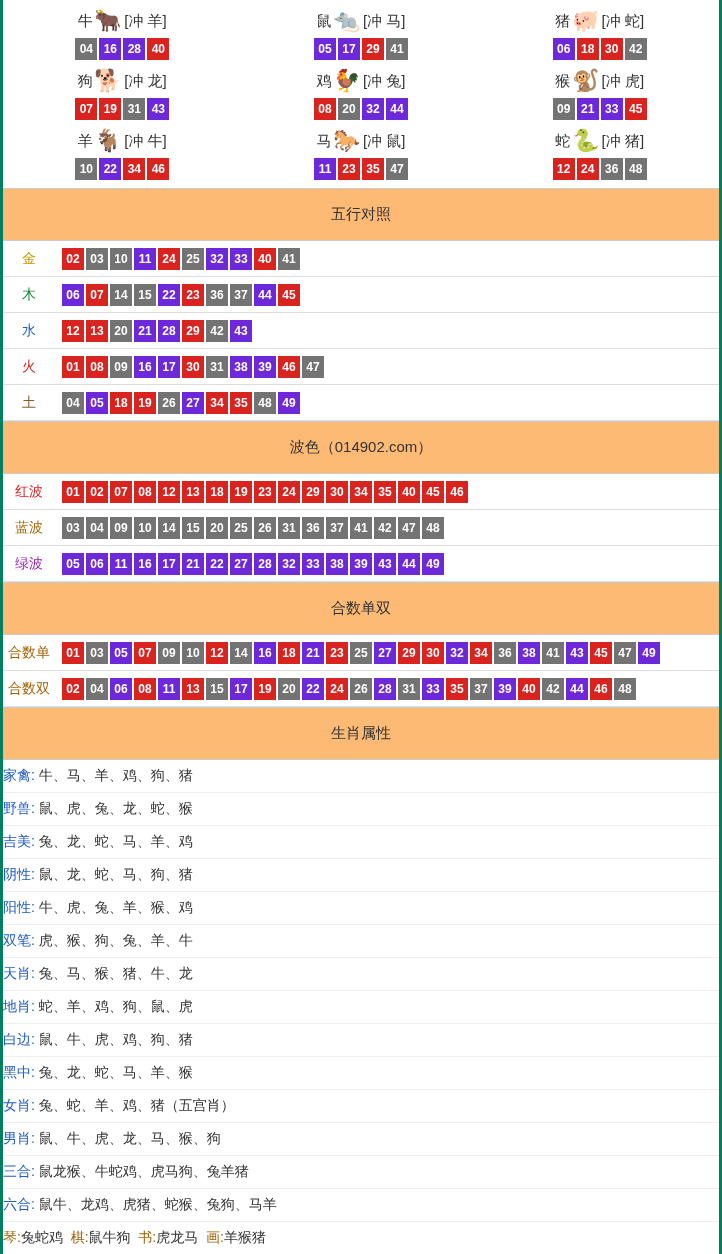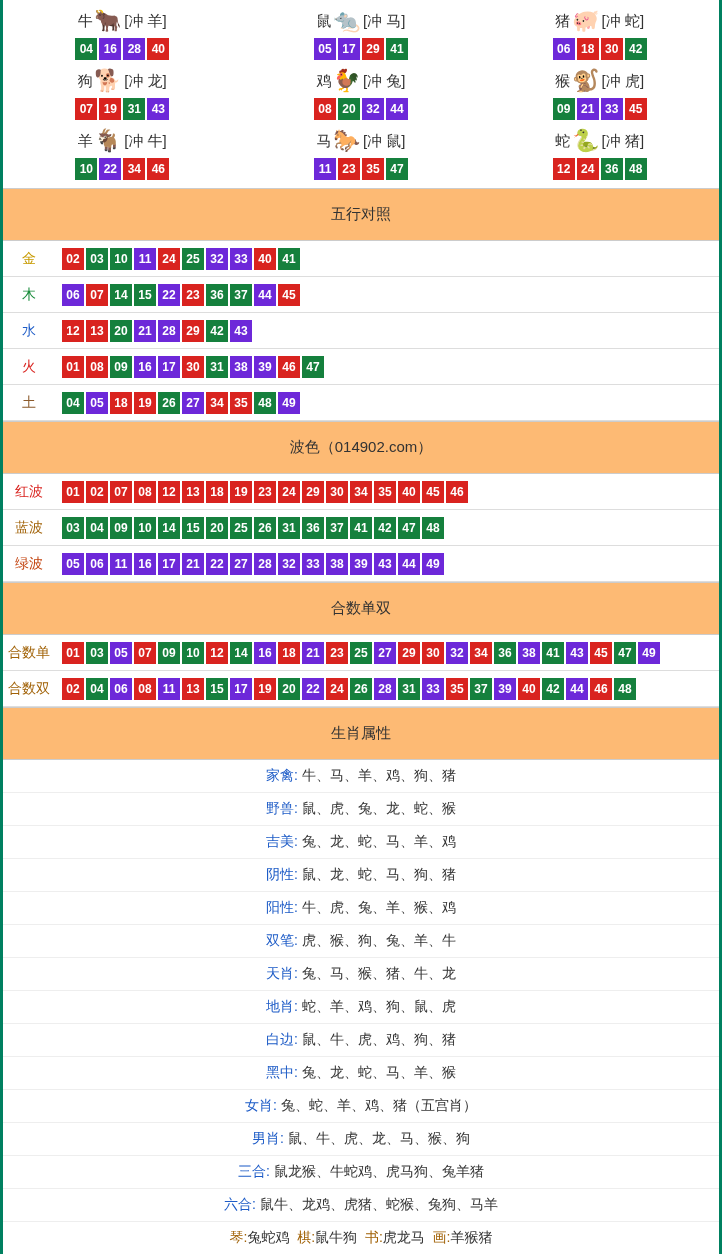--- a/index.html
+++ b/index.html
@@ -6,28 +6,28 @@
 body{font-family:Arial,"Microsoft YaHei",sans-serif;font-size:14px;background:#fff;color:#333}
 .wrap{width:722px;margin:0 auto;border-left:3px solid #008060;border-right:3px solid #008060}
 .zodiac-grid{display:grid;grid-template-columns:repeat(3,1fr);padding:4px 0}
 .z-cell{text-align:center;padding:4px 0}
 .z-top{display:flex;align-items:center;justify-content:center;gap:2px;font-size:15px}
 .z-icon{font-size:22px}
 .z-nums{margin-top:4px}
 .num{display:inline-block;width:22px;height:22px;line-height:22px;text-align:center;color:#fff;font-size:12px;margin:0 1px;font-weight:bold}
 .r{background:#d9231f}
 .g{background:#6d28d9}
-.b{background:#15803d}
+.b{background:#737373}
 .section-header{background:#fdba74;text-align:center;padding:16px 0;border-top:1px solid #ccc;border-bottom:1px solid #ccc;font-size:15px}
 .row{display:flex;border-bottom:1px solid #ddd;align-items:center;min-height:36px}
 .row-label{width:52px;text-align:center;font-size:14px;flex-shrink:0}
 .row-content{flex:1;padding:4px 6px}
 .gold{color:#c79a00}.wood{color:#1a8c3c}.water{color:#1e5cc7}.fire{color:#d9231f}.earth{color:#8b5a2b}
-.red{color:#d9231f}.blue{color:#a16207}.green{color:#c2410c}
-.attr-row{text-align:center;padding:7px 0;border-bottom:1px solid #eee;font-size:14px}
+.red{color:#d9231f}.blue{color:#a16207}.green{color:#a21caf}
+.attr-row{padding:7px 0;border-bottom:1px solid #eee;font-size:14px}
 .attr-label{color:#1e5cc7}
 </style>
 </head>
 <body>
 
 <div class="wrap">
  <div class="zodiac-grid" id="zgrid">
       <div class="z-cell">
     <div class="z-top">
           <span>牛</span>

